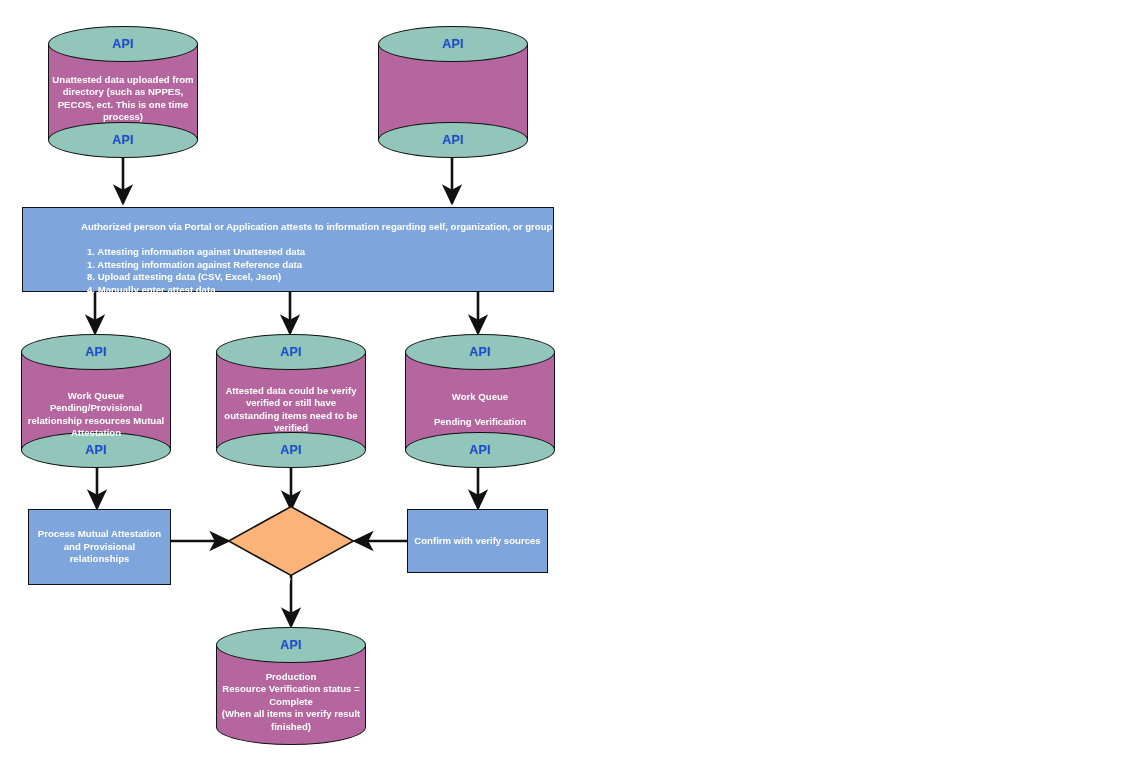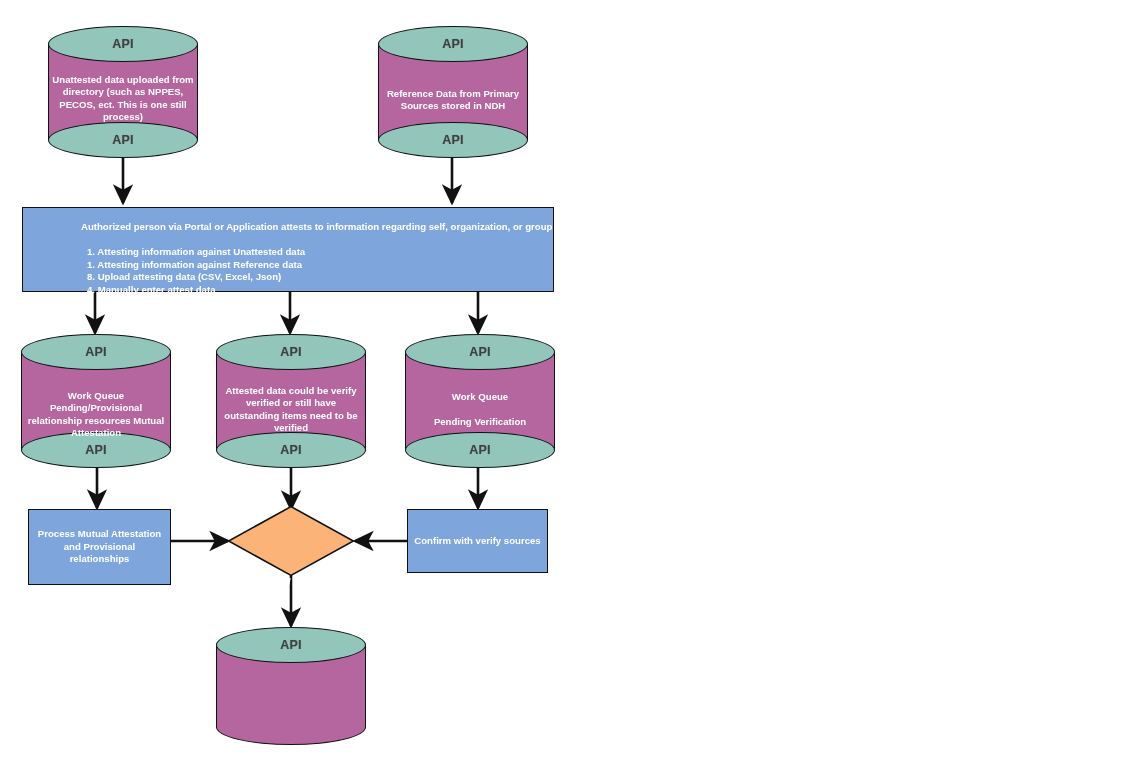--- a/index.html
+++ b/index.html
@@ -47,21 +47,21 @@
   .cyl-cap-bottom-plain {
     position: absolute;
     left: 0;
     right: 0;
     background: #B5669E;
     border: 1.6px solid #111;
     border-radius: 50%;
     box-sizing: border-box;
   }
   .cap-label {
-    color: #404040;
+    color: #1d4ed8;
     font-weight: bold;
     font-size: 12.5px;
     letter-spacing: .2px;
     text-shadow: 0 0 1px rgba(0,0,0,.25);
     pointer-events: none;
   }
   .cyl-text {
     position: absolute;
     left: 4px;
     right: 4px;
@@ -179,32 +179,31 @@
   </svg>
 
   <div class="cylinder" style="left:48px; top:26px; width:150px; height:132px;">
     <div class="cyl-body" style="top:18px; height:96px;"></div>
     <div class="cyl-cap" style="top:0; height:36px;">
       <span class="cap-label">API</span>
     </div>
     <div class="cyl-cap" style="top:96px; height:36px;">
       <span class="cap-label">API</span>
     </div>
-    <div class="cyl-text" style="top:48px;">Unattested data uploaded from directory (such as NPPES, PECOS, ect. This is one still process)</div>
+    <div class="cyl-text" style="top:48px;">Unattested data uploaded from directory (such as NPPES, PECOS, ect. This is one time process)</div>
   </div>
 
   <div class="cylinder" style="left:378px; top:26px; width:150px; height:132px;">
     <div class="cyl-body" style="top:18px; height:96px;"></div>
     <div class="cyl-cap" style="top:0; height:36px;">
       <span class="cap-label">API</span>
     </div>
     <div class="cyl-cap" style="top:96px; height:36px;">
       <span class="cap-label">API</span>
     </div>
-    <div class="cyl-text" style="top:62px;">Reference Data from Primary Sources stored in NDH</div>
   </div>
 
   <div id="attest-panel" style="left:22px; top:207px; width:532px; height:85px;">
     <div class="panel-head">Authorized person via Portal or Application attests to information regarding self, organization, or group</div>
     <div class="panel-list">
       <div>1. Attesting information against Unattested data</div>
       <div>1. Attesting information against Reference data</div>
       <div>8. Upload attesting data (CSV, Excel, Json)</div>
       <div>4. Manually enter attest data</div>
     </div>
@@ -260,15 +259,18 @@
   <div class="rect rect-small" style="left:407px; top:509px; width:141px; height:64px;">
     <span>Confirm with verify sources</span>
   </div>
 
   <div class="cylinder" style="left:216px; top:627px; width:150px; height:118px;">
     <div class="cyl-cap-bottom-plain" style="top:82px; height:36px;"></div>
     <div class="cyl-body" style="top:18px; height:82px;"></div>
     <div class="cyl-cap" style="top:0; height:36px;">
       <span class="cap-label">API</span>
     </div>
+    <div class="cyl-text" style="top:44px;">Production
+Resource Verification status = Complete
+(When all items in verify result finished)</div>
   </div>
 
 </div>
 
 </body></html>

